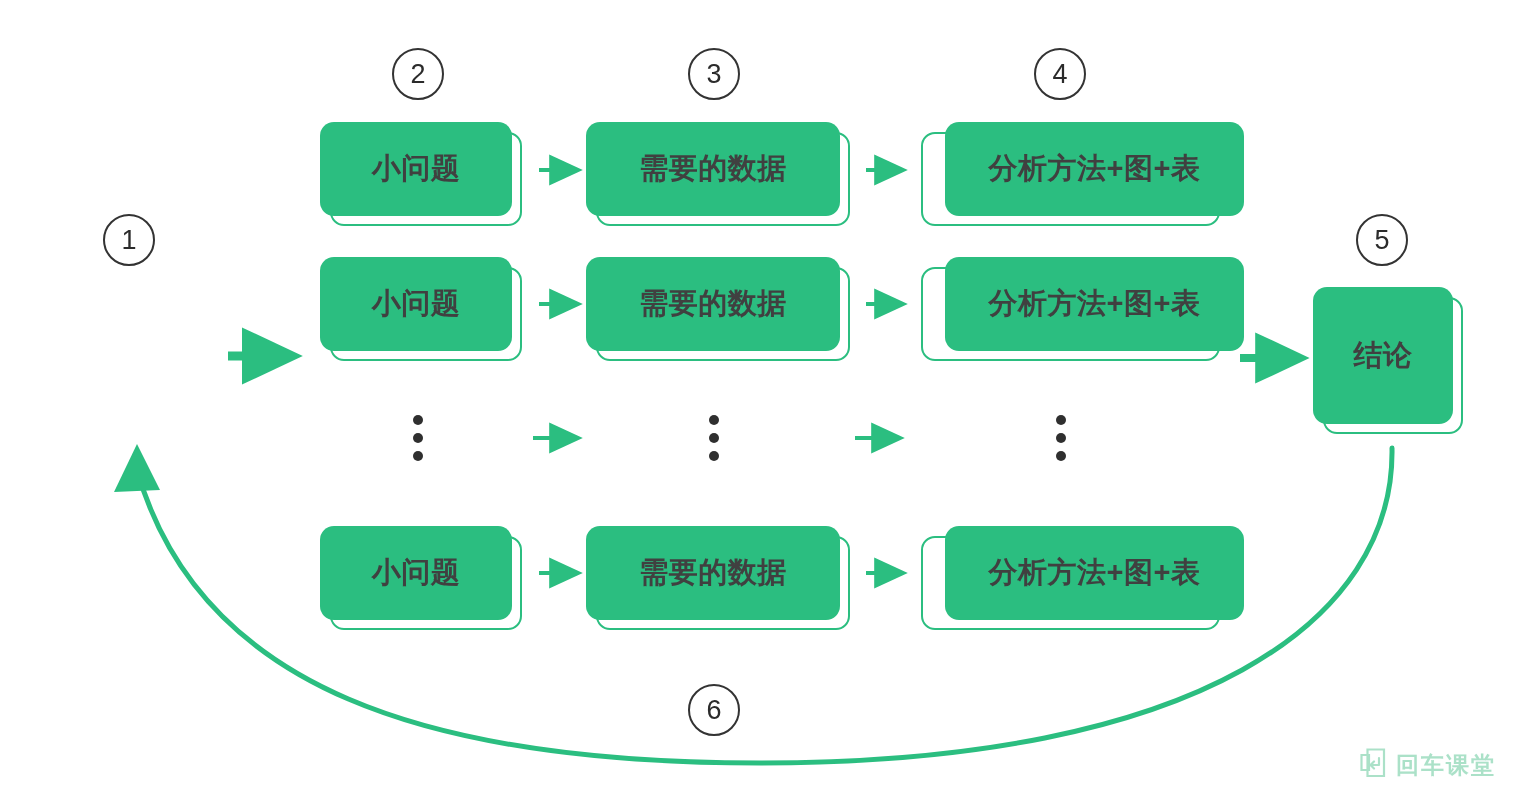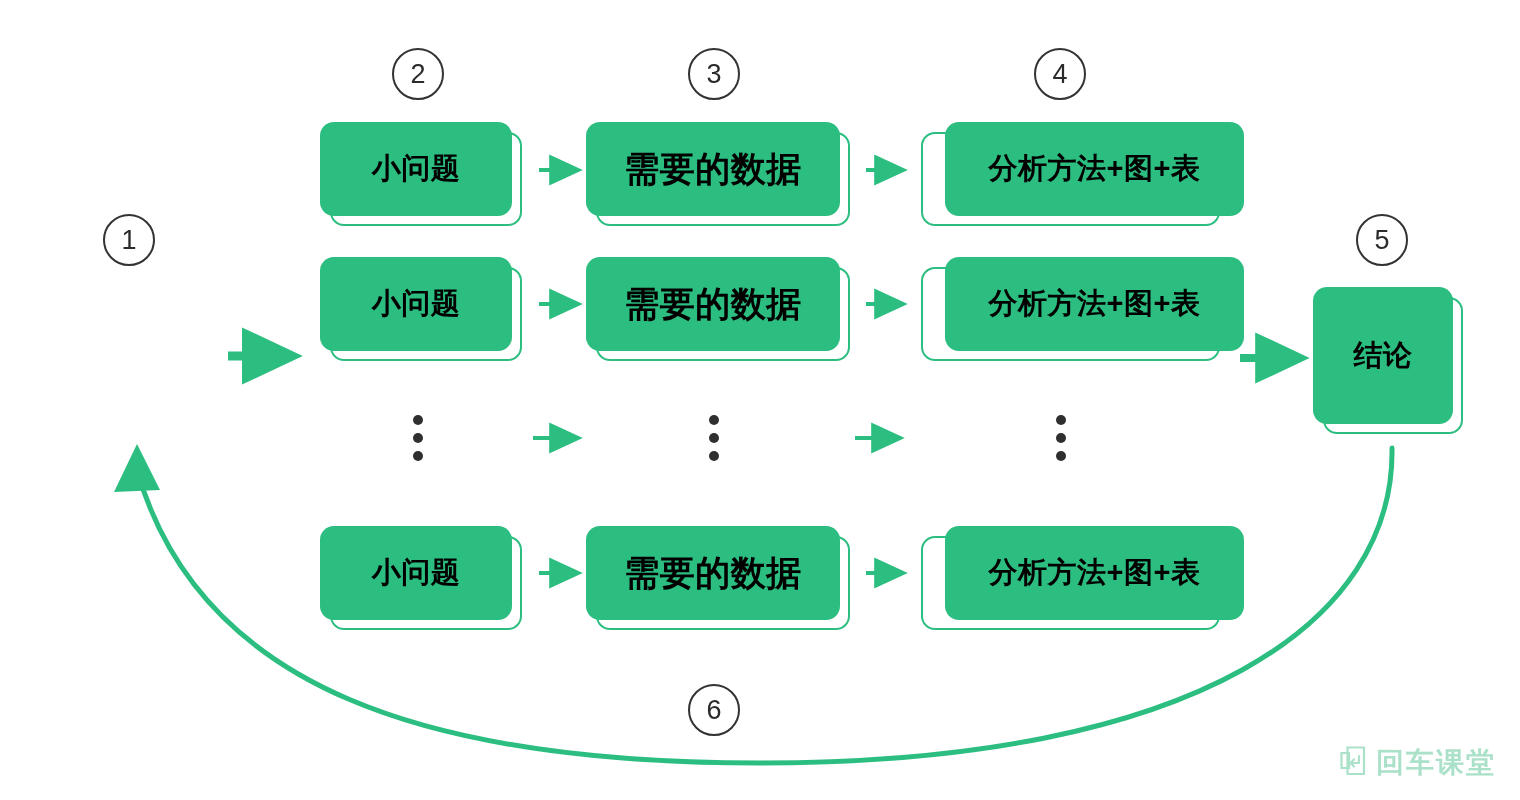--- a/index.html
+++ b/index.html
@@ -50,31 +50,31 @@
     left: 0;
     top: 0;
     width: 100%;
     height: 100%;
     background: #2BBE80;
     border-radius: 14px;
     box-sizing: border-box;
     display: flex;
     align-items: center;
     justify-content: center;
-    color: #000000;
+    color: #404040;
     font-weight: 700;
     letter-spacing: 0.5px;
     line-height: 1.22;
     text-align: center;
     white-space: pre-line;
   }
 
   
   .card.c-small  .front-card { font-size: 29px; }
-  .card.c-mid    .front-card { font-size: 35px; }
+  .card.c-mid    .front-card { font-size: 29px; }
   .card.c-wide   .front-card { font-size: 29px; margin-left: 34px; }
   .card.c-start  .front-card { font-size: 29px; }
   .card.c-end    .front-card { font-size: 29px; }
 
   
   .num-badge {
     position: absolute;
     width: 52px;
     height: 52px;
     border: 2px solid #333333;
@@ -112,21 +112,21 @@
     position: absolute;
     right: 24px;
     bottom: 18px;
     display: flex;
     align-items: center;
     gap: 9px;
     opacity: 0.95;
   }
   #watermark .wm-text {
     color: #a7e0c6;
-    font-size: 28px;
+    font-size: 23px;
     font-weight: 700;
     letter-spacing: 2px;
     text-align: right;
   }
 </style>
 </head>
 <body>
 
 <div id="stage">
 

